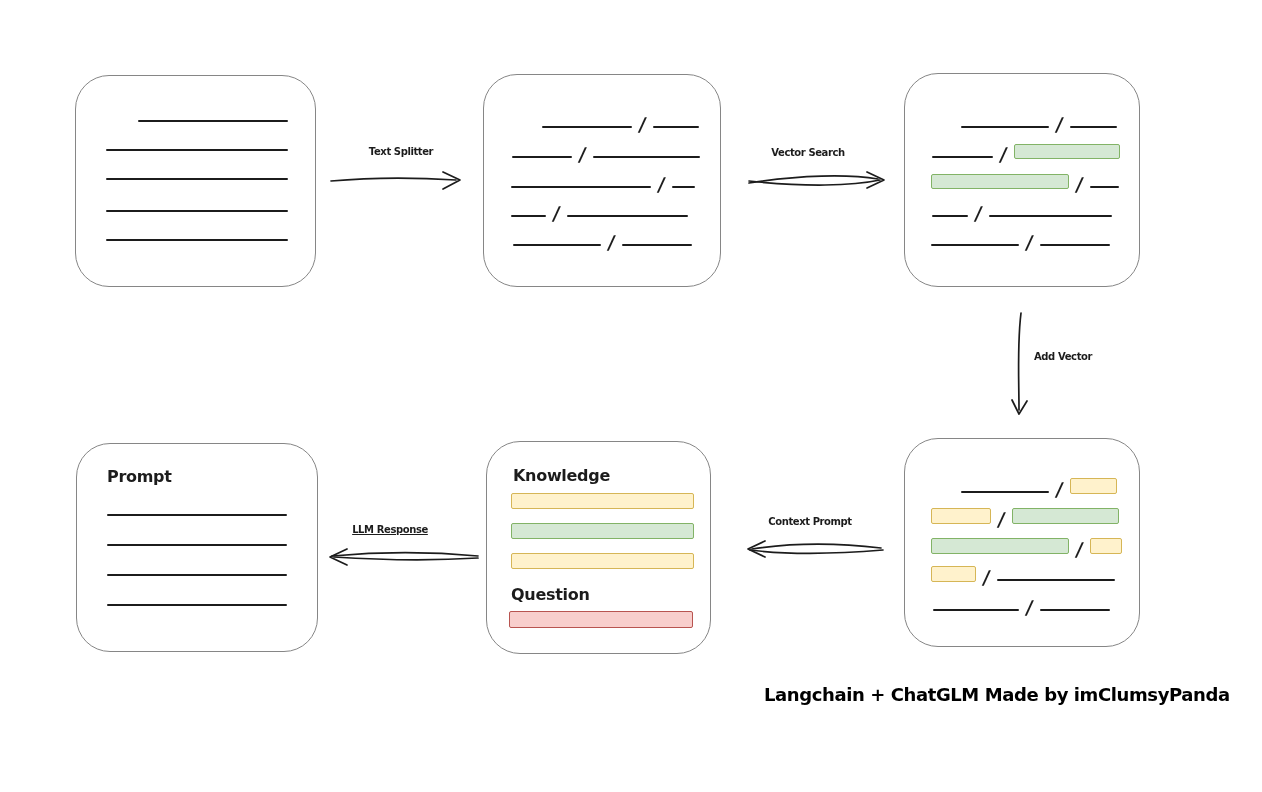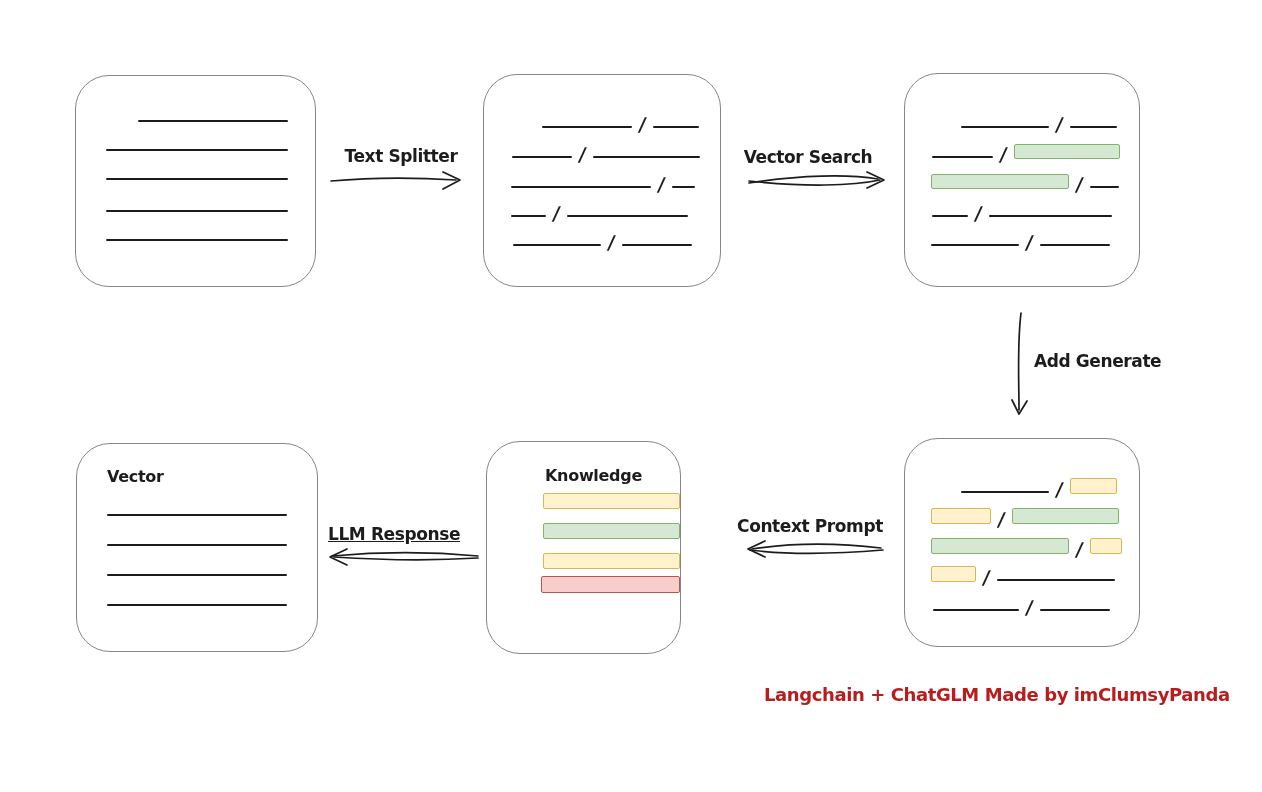--- a/index.html
+++ b/index.html
@@ -16,26 +16,26 @@
   .seg-slash{
     font-size:19px;line-height:15px;font-weight:bold;color:#1c1c1c;
     transform:skewX(-8deg);margin:0 1px -2px 1px;
   }
   .seg-bar{display:inline-block;box-sizing:border-box;border-radius:2px;margin-bottom:1px;}
   .bar-green{background:#d5e8d4;border:1.4px solid #82b366;}
   .bar-yellow{background:#fff2cc;border:1.4px solid #d6b656;}
   .bar-red{background:#f8cecc;border:1.4px solid #b85450;}
   .box-label{font-size:16px;font-weight:bold;letter-spacing:-0.3px;line-height:20px;}
   .arrow-label{
-    position:absolute;font-size:17px;font-weight:bold;letter-spacing:-0.4px;
+    position:absolute;font-size:10px;font-weight:bold;letter-spacing:-0.4px;
     text-align:center;white-space:nowrap;color:#1c1c1c;
   }
   #caption{
     position:absolute;left:764px;top:684px;font-size:18px;font-weight:bold;
-    letter-spacing:-0.4px;color:#b91c1c;white-space:nowrap;
+    letter-spacing:-0.4px;color:#000000;white-space:nowrap;
   }
   #arrow-layer{position:absolute;left:0;top:0;pointer-events:none;}
   #arrow-layer path{fill:none;stroke:#1c1c1c;stroke-width:1.7;stroke-linecap:round;stroke-linejoin:round;}
 </style>
 </head>
 <body>
 
 <div id="canvas">
 
   <svg id="arrow-layer" width="1262" height="792" viewBox="0 0 1262 792">
@@ -61,21 +61,21 @@
       <path d="M478,556 C 425,551 375,552 332,556"></path>
       <path d="M478,558 C 430,561 380,560 334,557"></path>
       <path d="M347,549 L330,557 L347,565"></path>
     </g>
   </svg>
 
   <div class="arrow-label" style="left:338px;top:146px;width:126px;">Text Splitter</div>
 
   <div class="arrow-label" style="left:742px;top:147px;width:132px;">Vector Search</div>
 
-  <div class="arrow-label" style="left:1034px;top:351px;">Add Generate</div>
+  <div class="arrow-label" style="left:1034px;top:351px;">Add Vector</div>
 
   <div class="arrow-label" style="left:734px;top:516px;width:152px;">Context Prompt</div>
 
   <div class="arrow-label" style="left:328px;top:524px;width:124px;text-decoration:underline;">LLM Response</div>
 
   <div id="caption">Langchain + ChatGLM Made by imClumsyPanda</div>
 
 <div class="panel" style="left: 75px; top: 75px; width: 241px; height: 212px;">
       <div class="row" style="margin-top: 38px; margin-left: 62px; height: 10px;">
         <span class="seg-line" style="width: 150px;"></span>
@@ -167,40 +167,43 @@
         <span class="seg-bar bar-yellow" style="width: 45px; height: 16px;"></span>
         <span class="seg-slash">/</span>
         <span class="seg-line" style="width: 118px;"></span>
       </div>
       <div class="row" style="margin-top: 6px; margin-left: 28px; height: 24px;">
         <span class="seg-line" style="width: 86px;"></span>
         <span class="seg-slash">/</span>
         <span class="seg-line" style="width: 70px;"></span>
       </div>
     </div>
-    <div class="panel" style="left: 486px; top: 441px; width: 195px; height: 213px; padding-left: 32px;">
+    <div class="panel" style="left: 486px; top: 441px; width: 225px; height: 213px;">
       <div class="row" style="margin-top: 24px; margin-left: 26px; height: 20px;">
         <span class="box-label">Knowledge</span>
       </div>
       <div class="row" style="margin-top: 8px; margin-left: 24px; height: 16px;">
         <span class="seg-bar bar-yellow" style="width: 183px; height: 16px;"></span>
       </div>
       <div class="row" style="margin-top: 14px; margin-left: 24px; height: 16px;">
         <span class="seg-bar bar-green" style="width: 183px; height: 16px;"></span>
       </div>
       <div class="row" style="margin-top: 14px; margin-left: 24px; height: 16px;">
         <span class="seg-bar bar-yellow" style="width: 183px; height: 16px;"></span>
       </div>
+      <div class="row" style="margin-top: 15px; margin-left: 24px; height: 20px;">
+        <span class="box-label">Question</span>
+      </div>
       <div class="row" style="margin-top: 7px; margin-left: 22px; height: 17px;">
         <span class="seg-bar bar-red" style="width: 184px; height: 17px;"></span>
       </div>
     </div>
     <div class="panel" style="left: 76px; top: 443px; width: 242px; height: 209px;">
       <div class="row" style="margin-top: 23px; margin-left: 30px; height: 20px;">
-        <span class="box-label">Vector</span>
+        <span class="box-label">Prompt</span>
       </div>
       <div class="row" style="margin-top: 21px; margin-left: 30px; height: 10px;">
         <span class="seg-line" style="width: 180px;"></span>
       </div>
       <div class="row" style="margin-top: 20px; margin-left: 30px; height: 10px;">
         <span class="seg-line" style="width: 180px;"></span>
       </div>
       <div class="row" style="margin-top: 20px; margin-left: 30px; height: 10px;">
         <span class="seg-line" style="width: 180px;"></span>
       </div>

